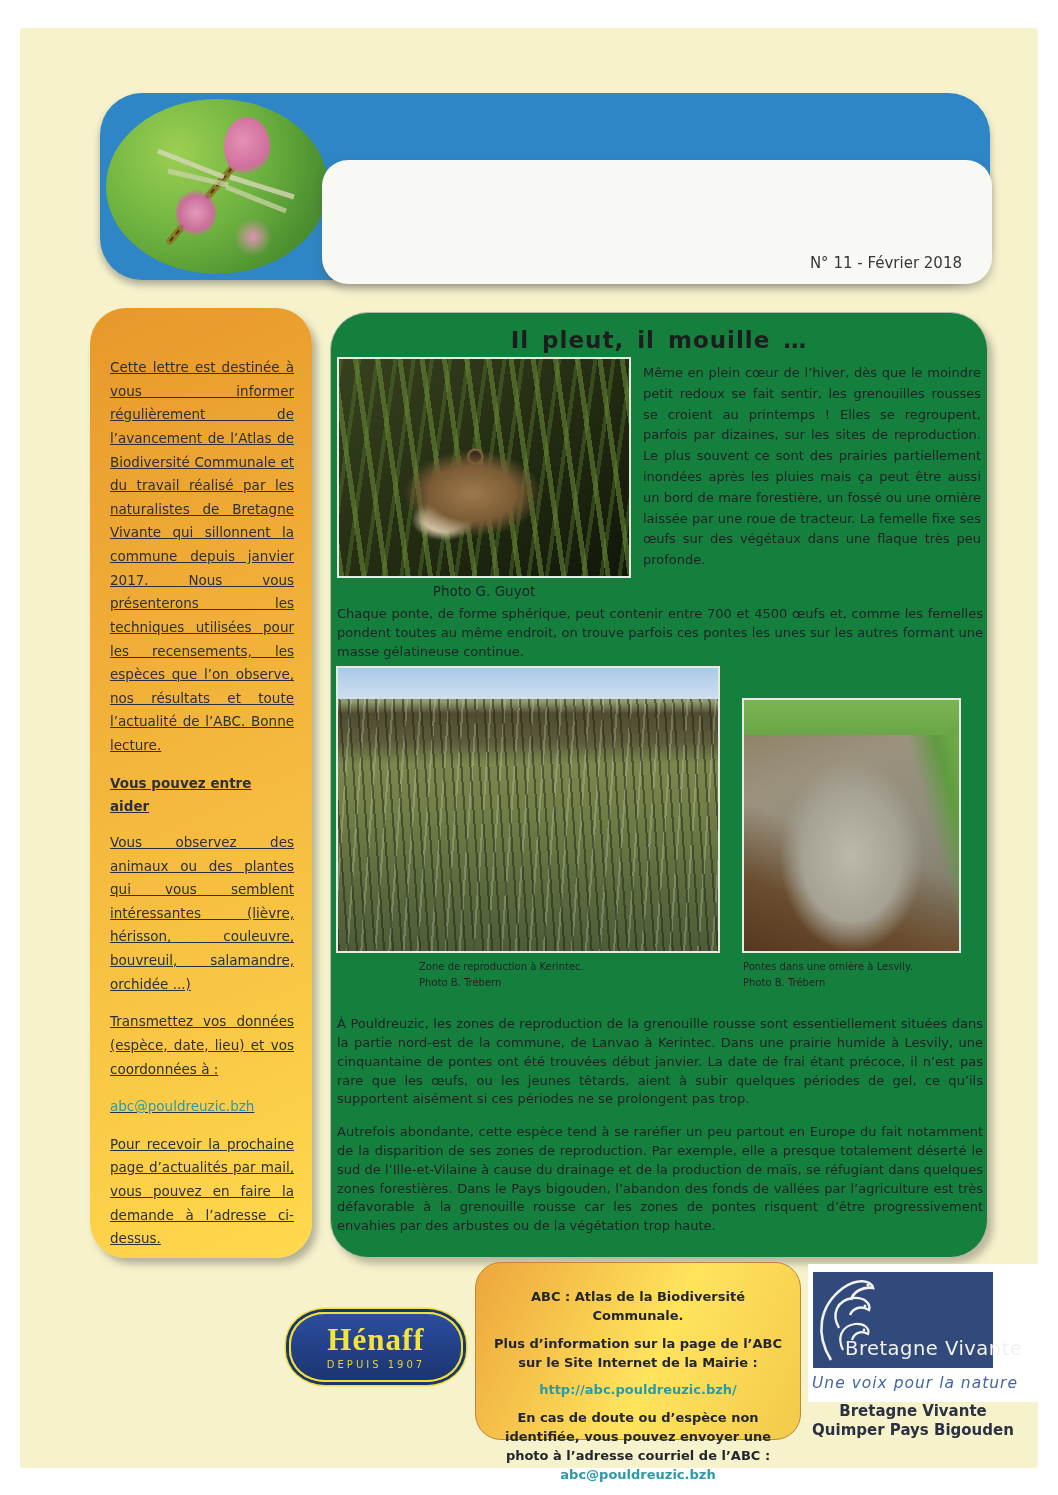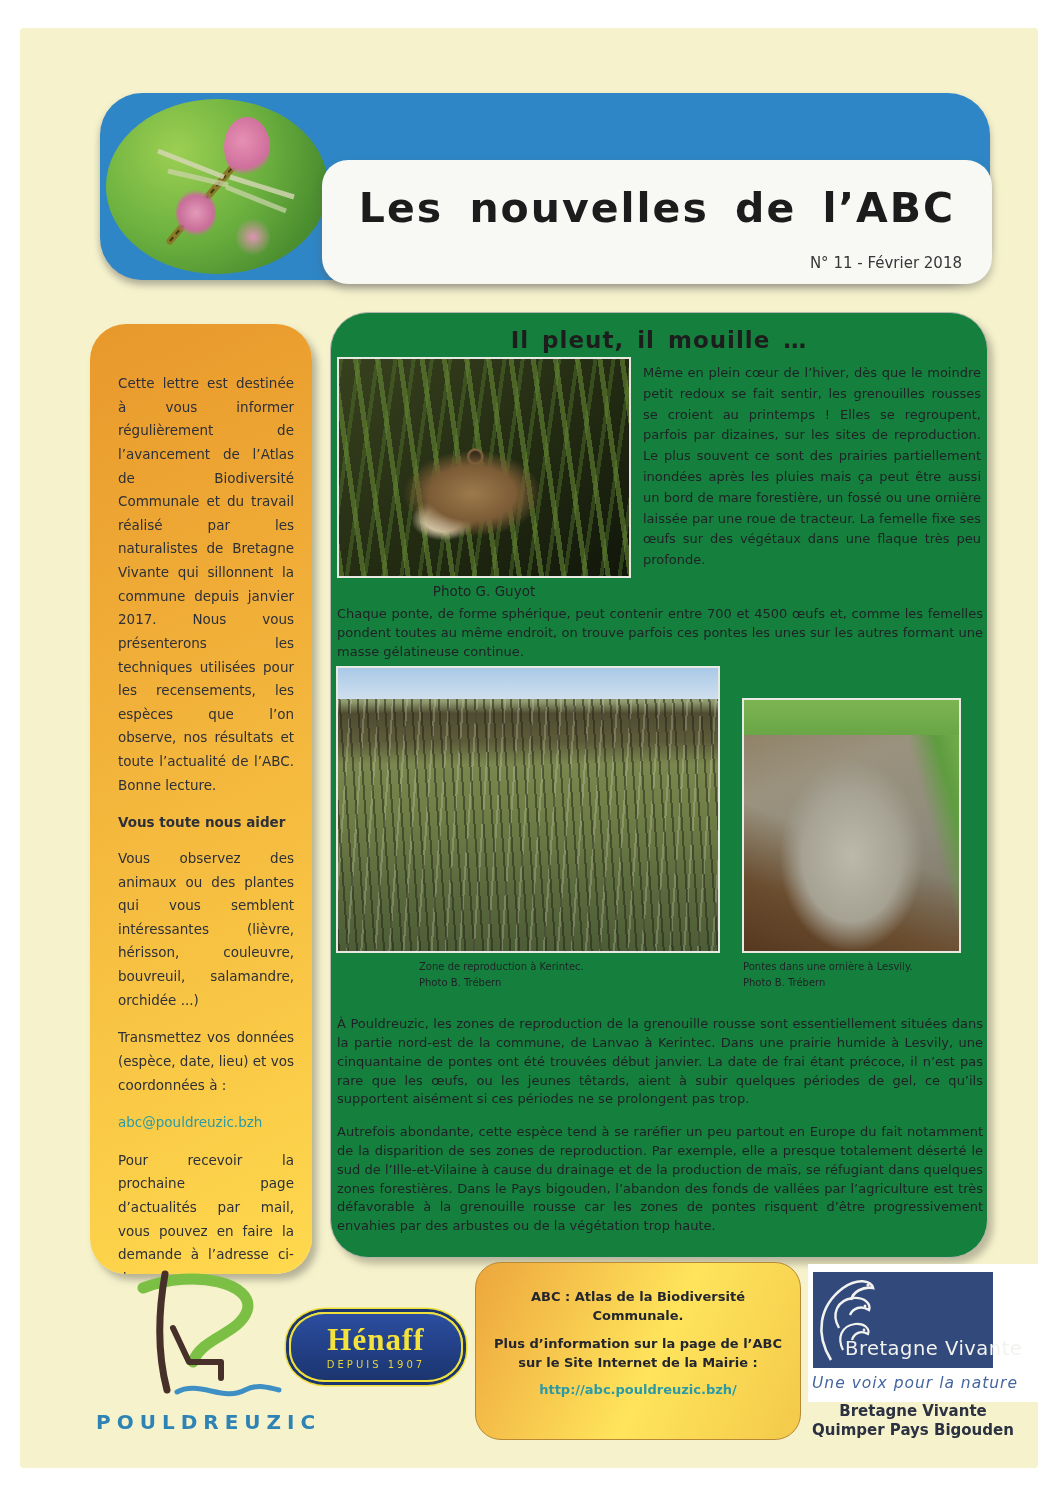--- a/index.html
+++ b/index.html
@@ -14,24 +14,24 @@
   .dragonfly{position:absolute;left:106px;top:99px;width:222px;height:175px;border-radius:50%;
         overflow:hidden;background:radial-gradient(circle at 32% 30%,#9ccf52 0%,#6cb13f 45%,#4d9030 75%,#3c7d28 100%);}
   .flower{position:absolute;border-radius:50%;}
   .title-card{position:absolute;left:322px;top:160px;width:670px;height:124px;background:#f8f8f5;
         border-radius:26px;box-shadow:0 5px 8px rgba(90,90,90,.4);}
   .title-card h1{margin:24px 0 0 0;text-align:center;font-size:41px;font-weight:700;
         letter-spacing:2px;word-spacing:10px;color:#1c1c1c;}
   .issue{position:absolute;right:30px;bottom:12px;font-size:15px;color:#37373a;}
 
   
-  .sidebar{position:absolute;left:90px;top:324px;width:222px;height:950px;border-radius:36px;
+  .sidebar{position:absolute;left:90px;top:308px;width:222px;height:950px;border-radius:36px;
         background:linear-gradient(155deg,#e8982b 0%,#f2b23a 40%,#ffd94e 100%);
         box-shadow:5px 6px 7px rgba(120,115,100,.5);
-        padding:48px 18px 14px 28px;box-sizing:border-box;color:#2d3038;overflow:hidden;}
+        padding:48px 18px 14px 20px;box-sizing:border-box;color:#2d3038;overflow:hidden;text-decoration:underline;}
   .sidebar p{margin:0 0 14px 0;font-size:13.5px;line-height:1.75;text-align:justify;}
   .sidebar .sb-head{font-weight:700;text-align:left;margin:8px 0 12px 0;}
   .link{color:#2a9aa6;text-decoration:none;}
   .qr-wrap{width:124px;height:124px;margin:10px auto 0 auto;background:#ffffff;padding:7px;box-sizing:border-box;}
   .qr-wrap svg{width:110px;height:110px;display:block;}
 
   
   .panel{position:absolute;left:330px;top:312px;width:658px;height:946px;background:#15803d;
         border:1.5px solid #b7b7ae;border-radius:38px;box-shadow:5px 6px 7px rgba(120,115,100,.45);
         box-sizing:border-box;overflow:hidden;}
@@ -110,27 +110,26 @@
       <line x1="64" y1="142" x2="132" y2="62" stroke="#8a7a28" stroke-width="7" stroke-linecap="round"></line>
       <line x1="64" y1="142" x2="132" y2="62" stroke="#3f3a14" stroke-width="2" stroke-dasharray="5 4"></line>
       <circle cx="134" cy="58" r="7" fill="#6b6020"></circle>
       <line x1="118" y1="78" x2="52" y2="52" stroke="#d8d8b8" stroke-width="5" opacity=".8"></line>
       <line x1="122" y1="86" x2="62" y2="72" stroke="#cfd4ae" stroke-width="5" opacity=".7"></line>
       <line x1="124" y1="78" x2="188" y2="98" stroke="#d8d8b8" stroke-width="5" opacity=".8"></line>
       <line x1="120" y1="88" x2="180" y2="112" stroke="#cfd4ae" stroke-width="5" opacity=".7"></line>
     </svg>
   </div>
   <div class="title-card">
-    <h1>Les nouvelles de l’ABC</h1>
     <div class="issue">N° 11 - Février 2018</div>
   </div>
 
   <div class="sidebar">
     <p>Cette lettre est destinée à vous informer régulièrement de l’avancement de l’Atlas de Biodiversité Communale et du travail réalisé par les naturalistes de Bretagne Vivante qui sillonnent la commune depuis janvier 2017. Nous vous présenterons les techniques utilisées pour les recensements, les espèces que l’on observe, nos résultats et toute l’actualité de l’ABC. Bonne lecture.</p>
-    <p class="sb-head">Vous toute nous aider</p>
+    <p class="sb-head">Vous pouvez entre aider</p>
     <p>Vous observez des animaux ou des plantes qui vous semblent intéressantes (lièvre, hérisson, couleuvre, bouvreuil, salamandre, orchidée ...)</p>
     <p>Transmettez vos données (espèce, date, lieu) et vos coordonnées à :</p>
     <p><a class="link" href="#">abc@pouldreuzic.bzh</a></p>
     <p>Pour recevoir la prochaine page d’actualités par mail, vous pouvez en faire la demande à l’adresse ci-dessus.</p>
     <div class="qr-wrap">
       <svg viewBox="0 0 29 29" shape-rendering="crispEdges">
         <rect width="29" height="29" fill="#ffffff"></rect>
         <path fill="#1c1c1c" d="M0 0h7v7H0zM22 0h7v7h-7zM0 22h7v7H0z"></path>
         <path fill="#ffffff" d="M1 1h5v5H1zM23 1h5v5h-5zM1 23h5v5H1z"></path>
         <path fill="#1c1c1c" d="M2 2h3v3H2zM24 2h3v3h-3zM2 24h3v3H2z"></path>
@@ -152,39 +151,31 @@
       <div>Photo B. Trébern</div>
     </div>
     <div class="cap cap-right">
       <div>Pontes dans une ornière à Lesvily.</div>
       <div>Photo B. Trébern</div>
     </div>
     <div class="para para3">À Pouldreuzic, les zones de reproduction de la grenouille rousse sont essentiellement situées dans la partie nord-est de la commune, de Lanvao à Kerintec. Dans une prairie humide à Lesvily, une cinquantaine de pontes ont été trouvées début janvier. La date de frai étant précoce, il n’est pas rare que les œufs, ou les jeunes têtards, aient à subir quelques périodes de gel, ce qu’ils supportent aisément si ces périodes ne se prolongent pas trop.</div>
     <div class="para para4">Autrefois abondante, cette espèce tend à se raréfier un peu partout en Europe du fait notamment de la disparition de ses zones de reproduction. Par exemple, elle a presque totalement déserté le sud de l’Ille-et-Vilaine à cause du drainage et de la production de maïs, se réfugiant dans quelques zones forestières. Dans le Pays bigouden, l’abandon des fonds de vallées par l’agriculture est très défavorable à la grenouille rousse car les zones de pontes risquent d’être progressivement envahies par des arbustes ou de la végétation trop haute.</div>
   </div>
 
-  <div class="pould">
-    <svg width="200" height="142" viewBox="0 0 200 142">
-      <path d="M42 22 C 95 2, 155 18, 146 45 C 138 68, 100 72, 92 96" fill="none" stroke="#7bbf44" stroke-width="11" stroke-linecap="round"></path>
-      <path d="M64 8 C 58 42, 55 82, 66 124" fill="none" stroke="#47302a" stroke-width="7" stroke-linecap="round"></path>
-      <path d="M72 62 L 88 96 L 120 96 L 120 112" fill="none" stroke="#47302a" stroke-width="6" stroke-linecap="round" stroke-linejoin="round"></path>
-      <path d="M76 126 C 98 114, 122 136, 144 124 C 158 117, 168 122, 178 124" fill="none" stroke="#3e8fc4" stroke-width="5" stroke-linecap="round"></path>
-    </svg>
-    <div class="pould-label">POULDREUZIC</div>
-  </div>
 
   <div class="henaff">
     <div class="hn">Hénaff</div>
     <div class="hs">DEPUIS 1907</div>
   </div>
 
   <div class="abc-box">
     <p>ABC : Atlas de la Biodiversité Communale.</p>
     <p>Plus d’information sur la page de l’ABC sur le Site Internet de la Mairie :</p>
     <p><a class="link" href="#">http://abc.pouldreuzic.bzh/</a></p>
+    <p><span>En cas de doute ou d’espèce non identifiée, vous pouvez envoyer une photo à l’adresse courriel de l’ABC : </span><a class="link" href="#">abc@pouldreuzic.bzh</a></p>
   </div>
 
   <div class="bv">
     <div class="bv-logo">
       <svg width="70" height="96" viewBox="0 0 70 96">
         <path d="M18 88 C 2 62, 6 34, 30 16 C 44 6, 58 8, 60 16 C 50 14, 40 20, 38 28" fill="none" stroke="#f2f2ef" stroke-width="2.6"></path>
         <path d="M26 56 C 18 42, 24 28, 40 26 C 52 25, 58 32, 56 38 C 48 33, 40 36, 37 43" fill="none" stroke="#f2f2ef" stroke-width="2.4"></path>
         <path d="M30 78 C 24 66, 28 54, 42 52 C 52 51, 57 57, 55 62 C 48 58, 41 61, 39 68" fill="none" stroke="#f2f2ef" stroke-width="2.2"></path>
         <circle cx="55" cy="13" r="1.6" fill="#f2f2ef"></circle>
         <circle cx="52" cy="34" r="1.5" fill="#f2f2ef"></circle>

